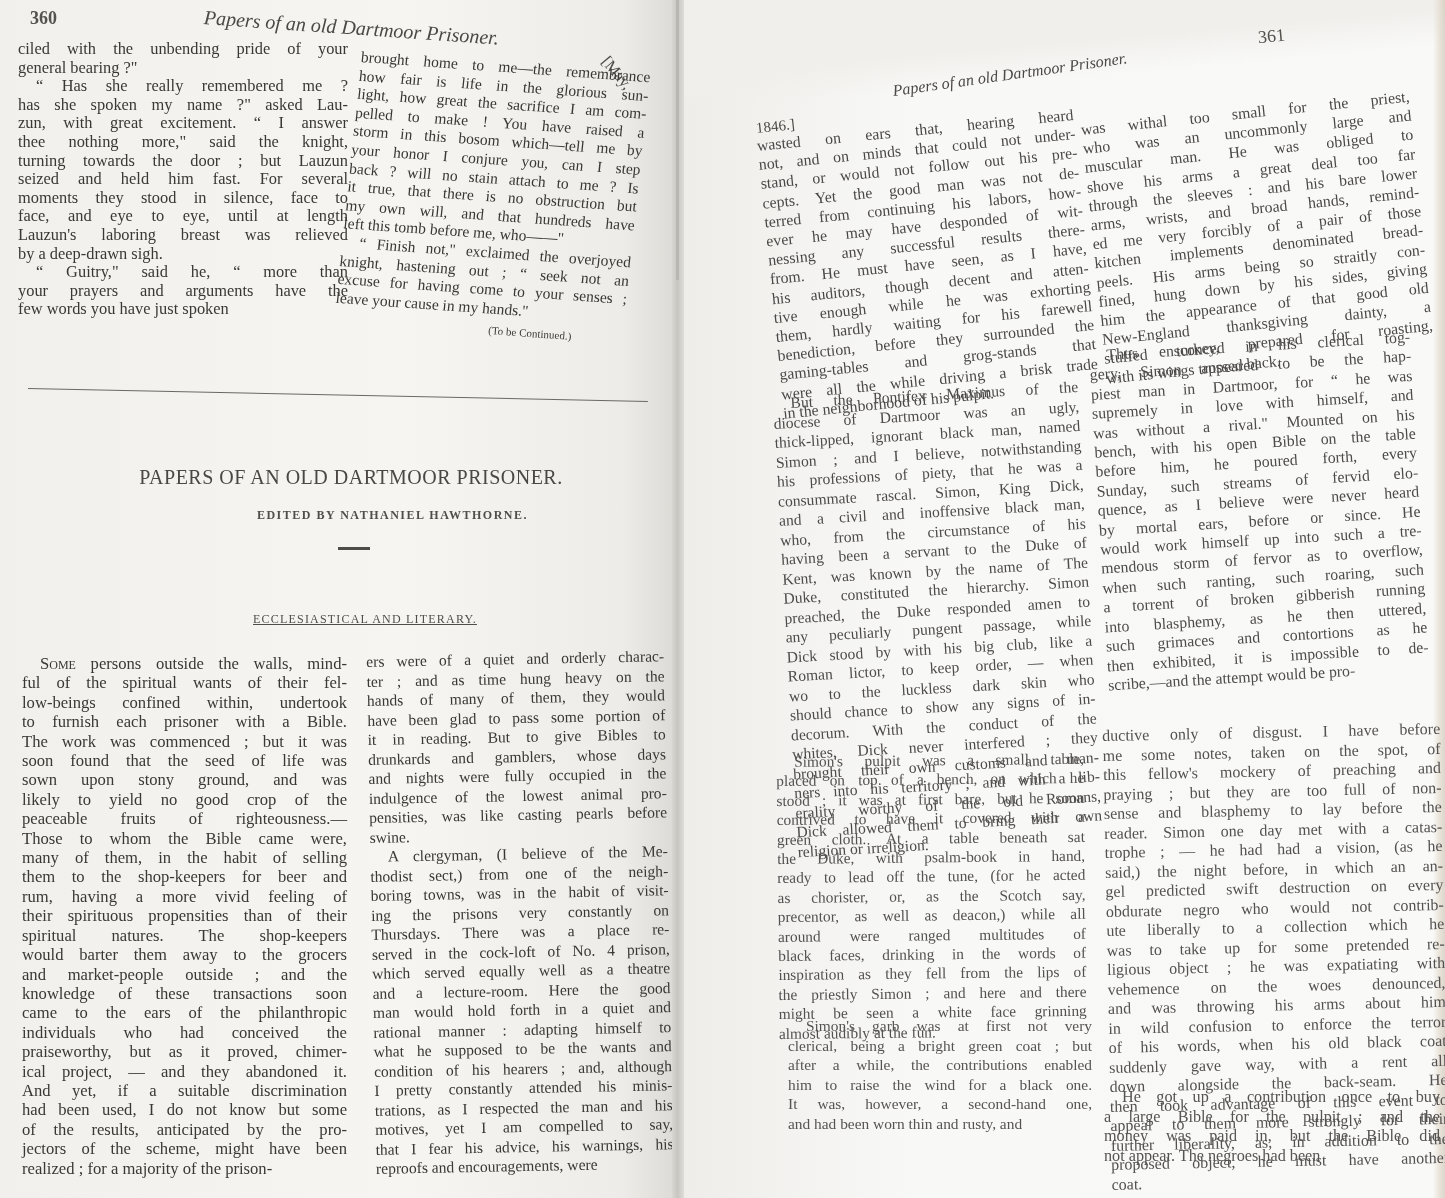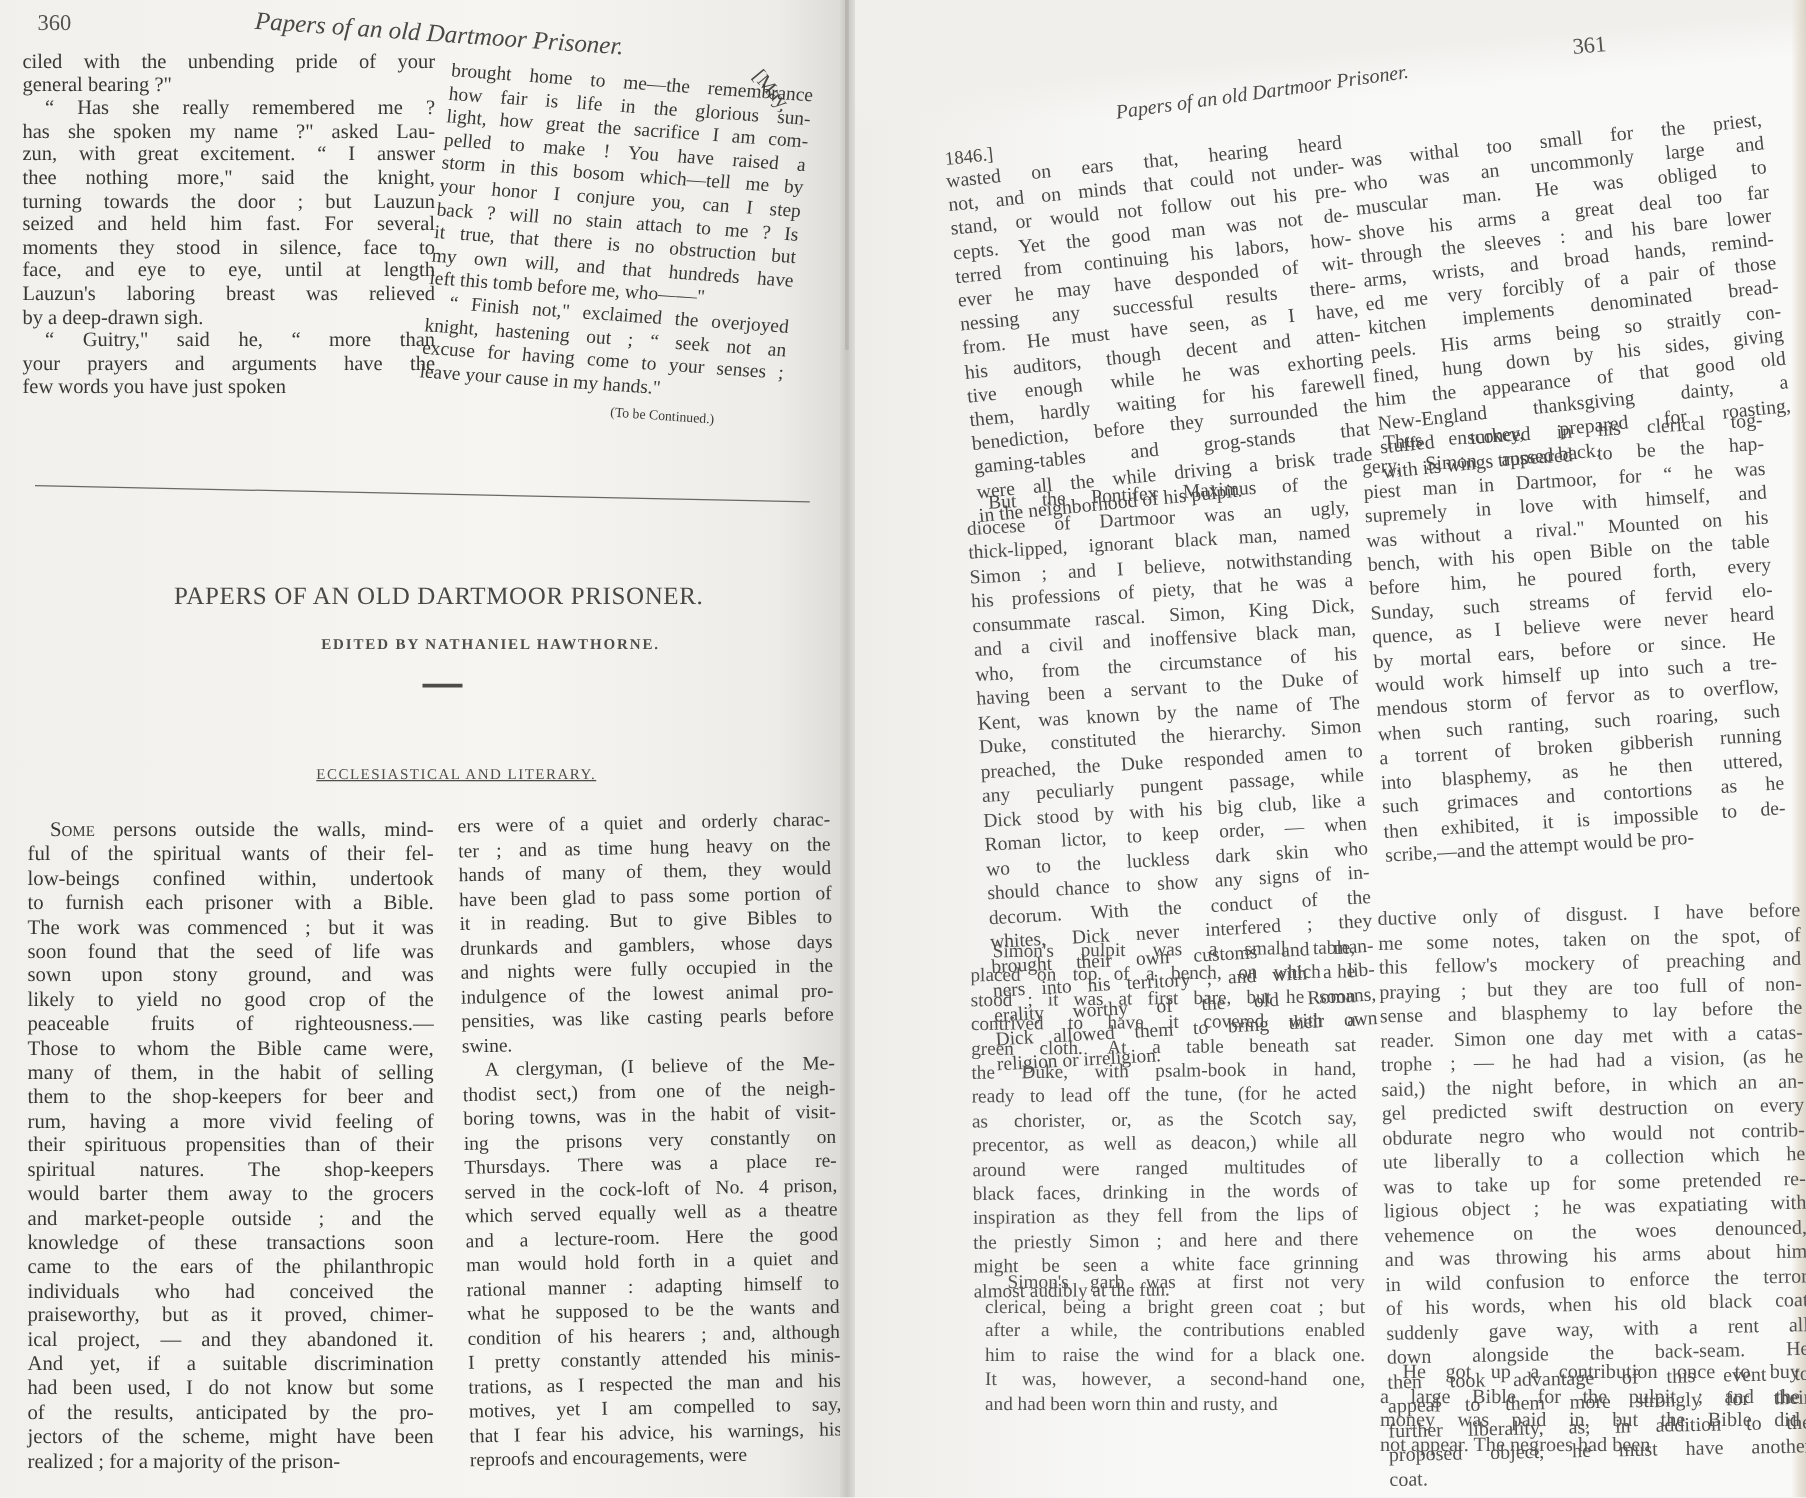--- a/index.html
+++ b/index.html
@@ -14,21 +14,21 @@
 
     
     .page-left {
       position: absolute; left: 0; top: 0; width: 676px; height: 1198px;
       background: linear-gradient(90deg, #f1f0ec 0%, #f6f5f2 60%, #eeece8 92%, #dcdad5 100%);
     }
     .page-left .running-head {
       position: absolute; left: 28px; top: 4px; width: 640px; height: 30px;
     }
     .page-left .pageno {
-      position: absolute; left: 2px; top: 4px; font-size: 18px; font-weight: normal; color: #55524e;
+      position: absolute; left: 2px; top: 4px; font-size: 18px; font-weight: bold; color: #55524e;
     }
     .page-left .rh-title {
       position: absolute; left: 176px; top: 2px; font-size: 20px; font-style: italic; color: #4b4845;
       transform: rotate(4deg); transform-origin: left center; white-space: nowrap;
     }
     .page-left .rh-month {
       position: absolute; left: 598px; top: 64px; font-size: 16px; color: #4b4845;
       transform: rotate(50deg);
     }
     .col {

